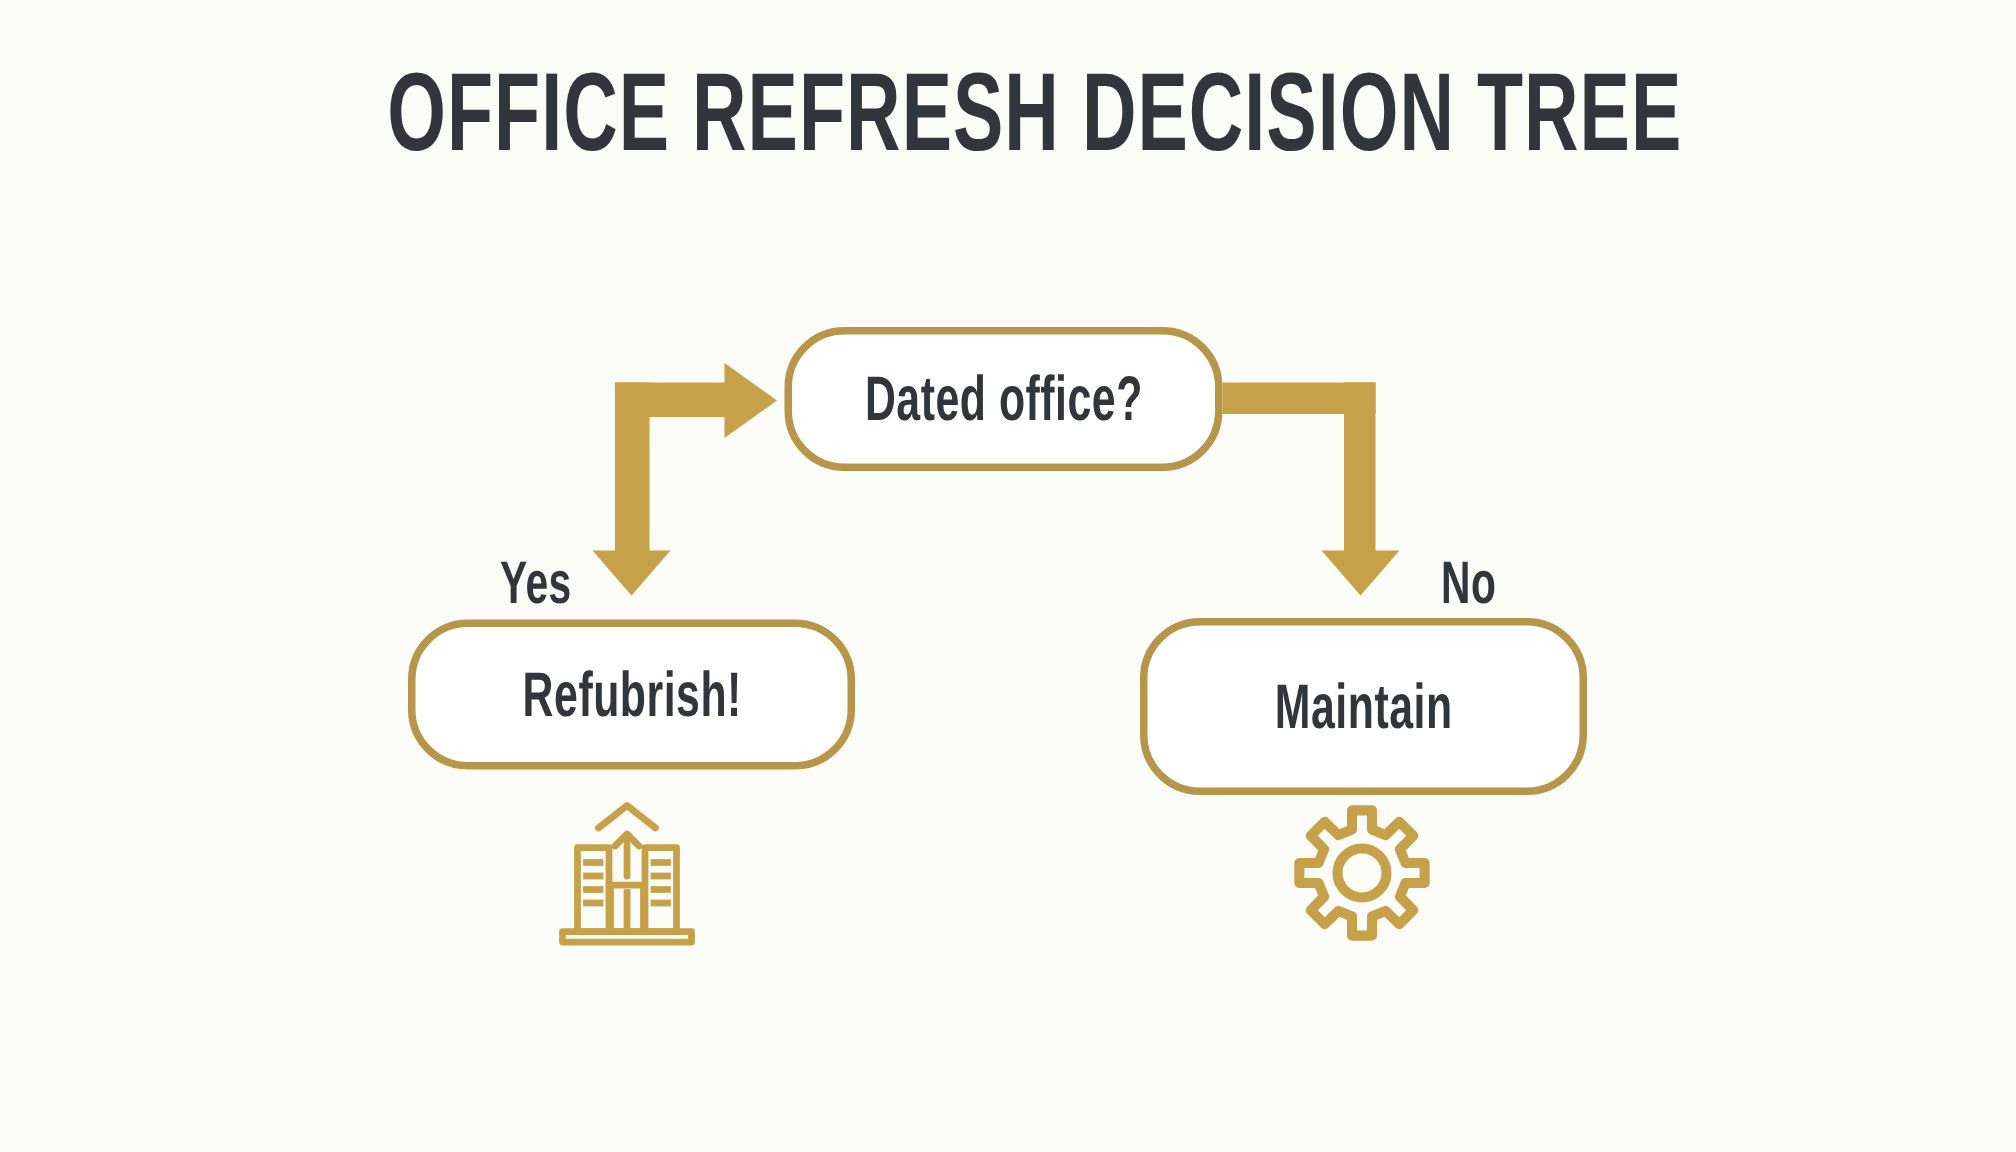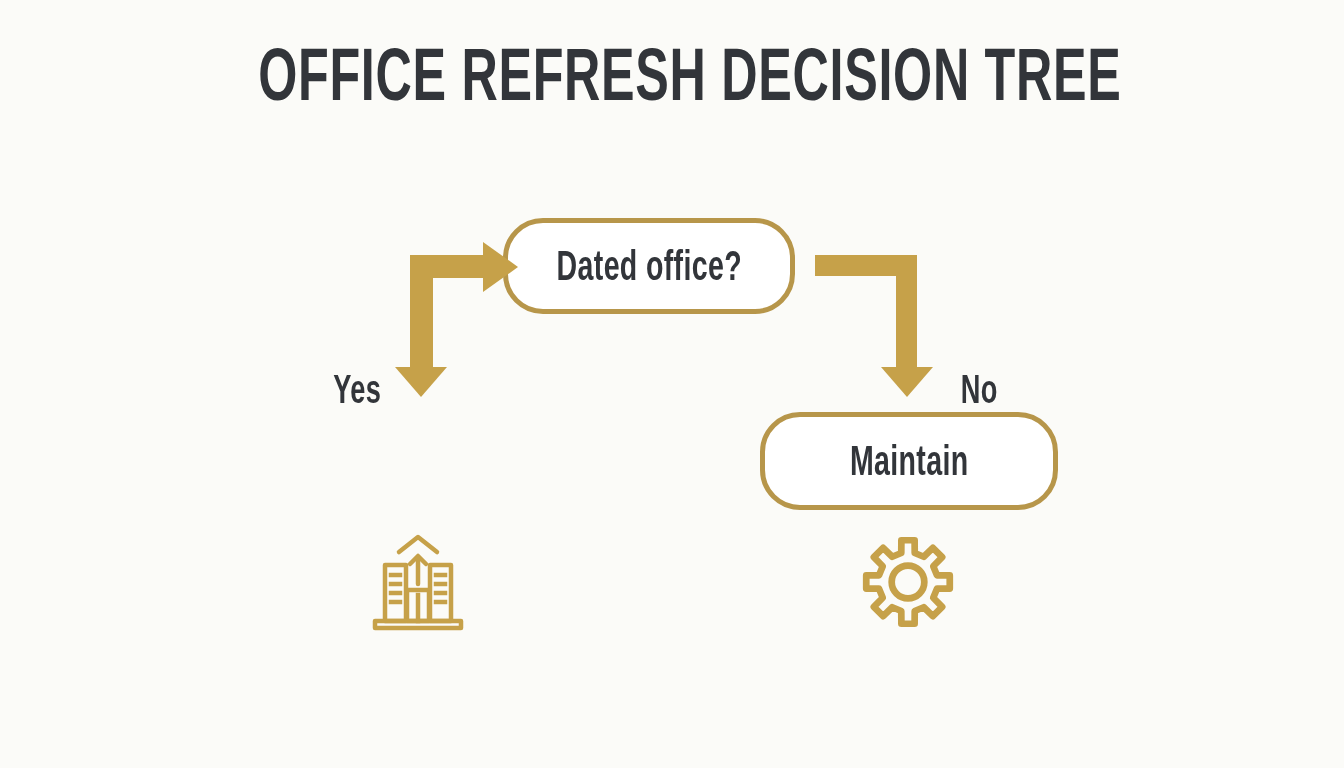--- a/index.html
+++ b/index.html
@@ -41,23 +41,23 @@
     position: absolute;
     background: #ffffff;
     border: 5px solid var(--border-gold, #b7964a);
     border-radius: 40px;
     display: flex;
     align-items: center;
     justify-content: center;
   }
   .node .cond { font-size: 42px; }
 
-  .node-root      { left: 503px; top: 218px; width: 292px; height: 96px; }
+  .node-root      { left: 523px; top: 218px; width: 292px; height: 96px; }
   .node-refubrish { left: 272px; top: 413px; width: 298px; height: 100px; }
-  .node-maintain  { left: 760px; top: 412px; width: 298px; height:  98px; justify-content: center; }
+  .node-maintain  { left: 760px; top: 412px; width: 298px; height:  118px; justify-content: center; }
 
   .bar { position: absolute; background: var(--gold, #c6a149); }
 
   
   .yes-vbar { left: 410px; top: 255px; width: 23px; height: 114px; }
   .yes-hbar { left: 410px; top: 255px; width: 74px; height: 23px; }
   .yes-head-right {
     position: absolute; left: 483px; top: 242px; width: 0; height: 0;
     border-top: 25px solid transparent;
     border-bottom: 25px solid transparent;
@@ -127,20 +127,23 @@
 
   <div>
     <div class="bar no-hbar"></div>
     <div class="bar no-vbar"></div>
     <div class="no-head-down"></div>
   </div>
   <div class="branch-label label-no">
     <span class="cond">No</span>
   </div>
 
+  <div class="node node-refubrish">
+    <span class="cond">Refubrish!</span>
+  </div>
 
   <div class="node node-maintain">
     <span class="cond">Maintain</span>
   </div>
 
   <div class="leaf-icon icon-building">
     <svg viewBox="0 0 100 102" aria-hidden="true">
       <g class="gold-stroke" stroke-width="4.5">
 
         <polyline points="31,18 50,3 69,18" stroke-linecap="round" stroke-linejoin="round"></polyline>

